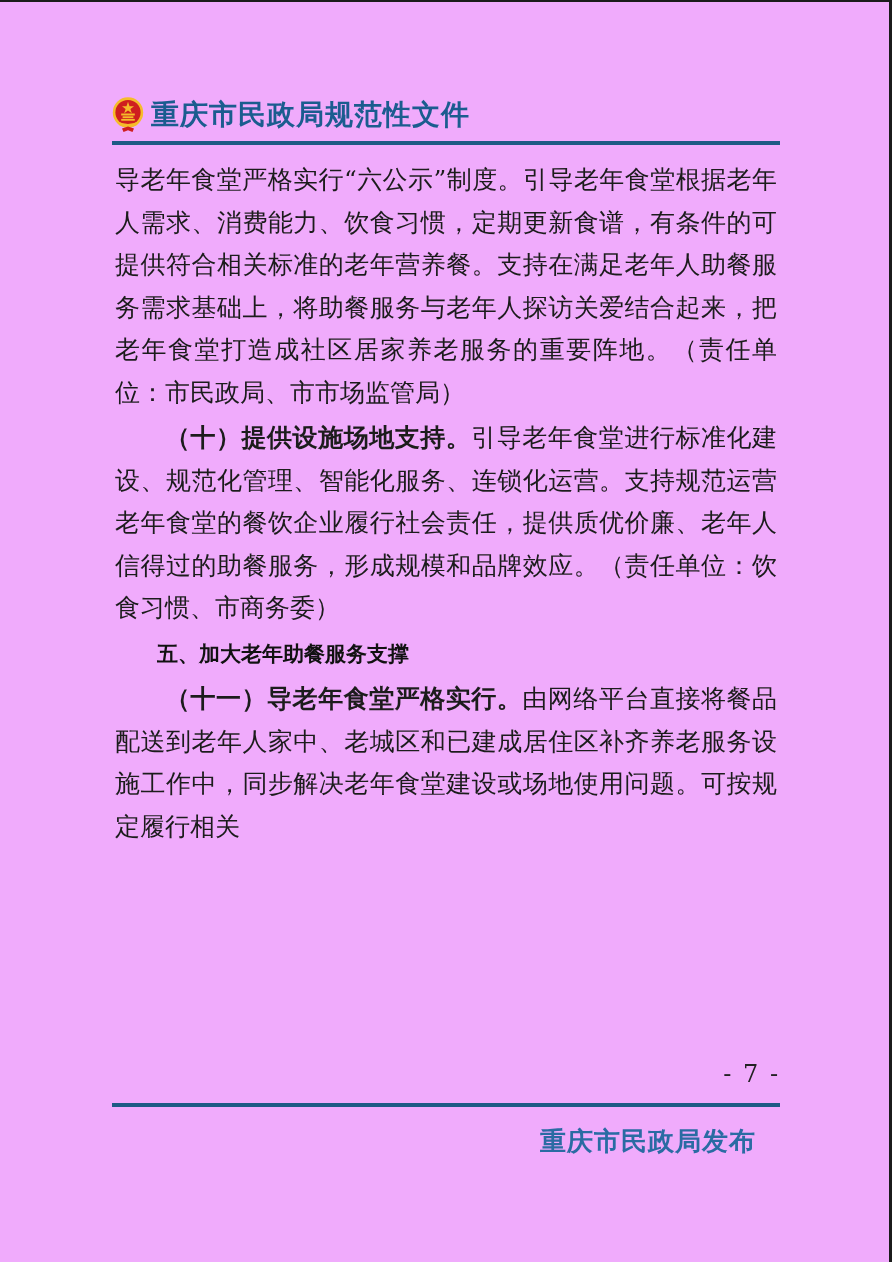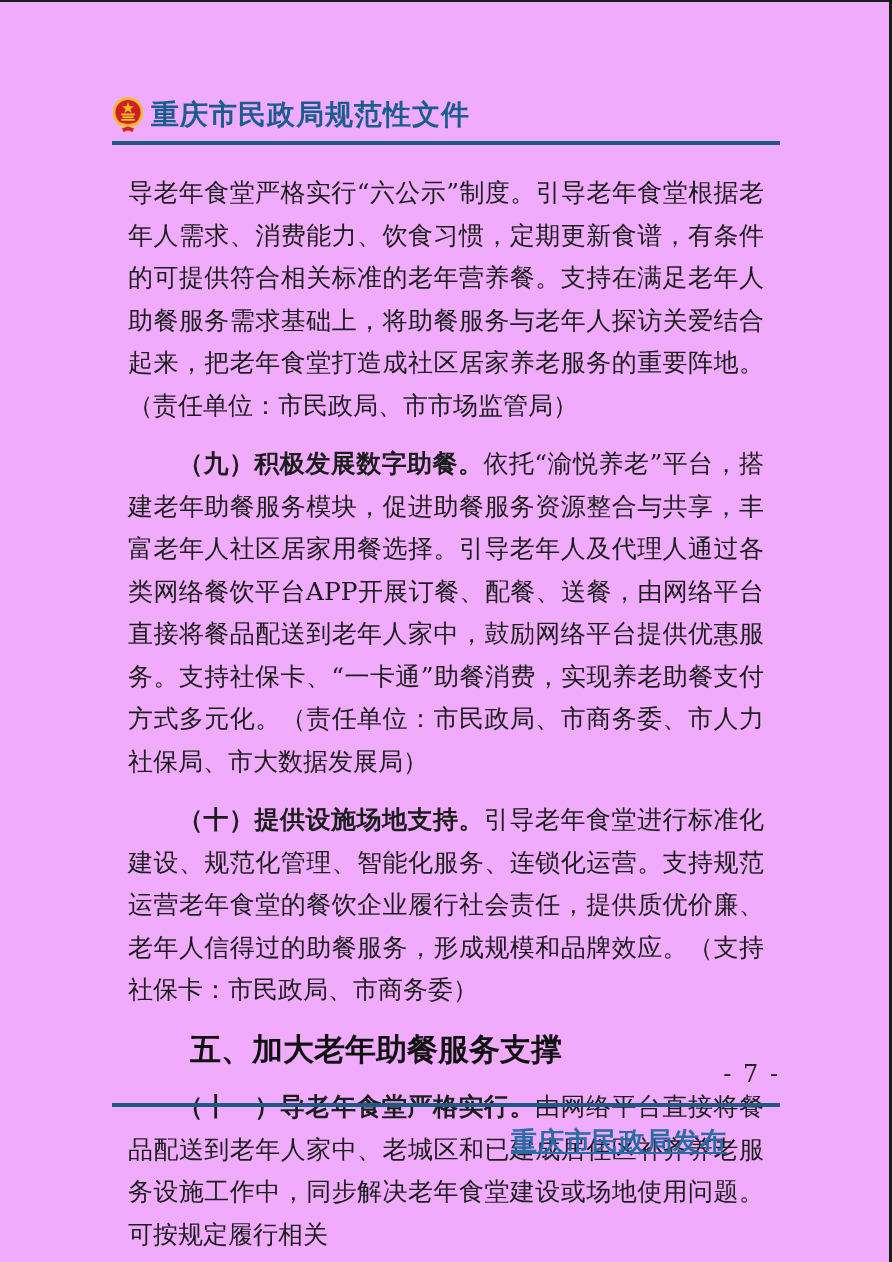--- a/index.html
+++ b/index.html
@@ -29,44 +29,43 @@
   .header-rule{
     position:absolute;left:112px;width:668px;top:141px;height:4px;
     background:#1e5a85;
   }
 
   .doc-body{
     position:absolute;left:112px;top:156px;width:668px;
     font-size:25px;line-height:42.5px;color:#1c1c1c;
     text-align:justify;
   }
-  .doc-body p{margin:16px;}
+  .doc-body p{margin:3px;}
   .para-indent{text-indent:2em;}
   .lead{font-weight:bold;}
   .section-heading{
     font-family:"DejaVu Sans","Liberation Sans",sans-serif;
-    font-weight:bold;font-size:31px;text-indent:2em;margin:0;
+    font-weight:bold;font-size:21px;text-indent:2em;margin:0;
     color:#111;
   }
 
   .page-number{
     position:absolute;right:112px;top:1060px;
     font-size:24px;color:#222;letter-spacing:2px;
     line-height:1.2;
   }
   .footer-rule{
     position:absolute;left:112px;width:668px;top:1103px;height:4px;
     background:#1e5a85;
   }
   .publisher{
-    position:absolute;right:165px;top:1126px;
+    position:absolute;right:136px;top:1126px;
     font-family:"DejaVu Sans","Liberation Sans",sans-serif;
     font-weight:bold;font-size:26px;color:#2a6ba3;letter-spacing:1px;
     line-height:1.2;
-    text-decoration:underline;
   }
 </style>
 </head>
 <body>
 
 <div class="page">
   <div class="edge-top"></div>
   <div class="edge-right"></div>
 
   <div class="doc-header">
@@ -79,22 +78,21 @@
       <rect x="9.2" y="22.9" width="13.6" height="1.8" fill="#f5bc2a"></rect>
       <path d="M5 25 Q16 31 27 25 L25 29 Q16 34 7 29 Z" fill="#f5bc2a"></path>
       <path d="M10 32.5 L16 30.5 L22 32.5 L20.5 36 L16 34.2 L11.5 36 Z" fill="#cf1f1f"></path>
     </svg>
     <div class="doc-header-title">重庆市民政局规范性文件</div>
   </div>
   <div class="header-rule"></div>
 
   <div class="doc-body">
     <p><span>导老年食堂严格实行“六公示”制度。引导老年食堂根据老年人需求、消费能力、饮食习惯，定期更新食谱，有条件的可提供符合相关标准的老年营养餐。支持在满足老年人助餐服务需求基础上，将助餐服务与老年人探访关爱结合起来，把老年食堂打造成社区居家养老服务的重要阵地。（责任单位：市民政局、市市场监管局）</span></p>
-    <p class="para-indent"><span class="lead">（九）积极发展数字助餐。</span><span>依托“渝悦养老”平台，搭建老年助餐服务模块，促进助餐服务资源整合与共享，丰富老年人社区居家用餐选择。引导老年人及代理人通过各类网络餐饮平台APP开展订餐、配餐、送餐，由网络平台直接将餐品配送到老年人家中，鼓励网络平台提供优惠服务。支持社保卡、“一卡通”助餐消费，实现养老助餐支付方式多元化。（责任单位：市民政局、市商务委、市人力社保局、市大数据发展局）</span></p>
-    <p class="para-indent"><span class="lead">（十）提供设施场地支持。</span><span>引导老年食堂进行标准化建设、规范化管理、智能化服务、连锁化运营。支持规范运营老年食堂的餐饮企业履行社会责任，提供质优价廉、老年人信得过的助餐服务，形成规模和品牌效应。（支持社保卡：市民政局、市商务委）</span></p>
+    <p class="para-indent"><span class="lead">（十）提供设施场地支持。</span><span>引导老年食堂进行标准化建设、规范化管理、智能化服务、连锁化运营。支持规范运营老年食堂的餐饮企业履行社会责任，提供质优价廉、老年人信得过的助餐服务，形成规模和品牌效应。（责任单位：饮食习惯、市商务委）</span></p>
     <p class="section-heading">五、加大老年助餐服务支撑</p>
     <p class="para-indent"><span class="lead">（十一）导老年食堂严格实行。</span><span>由网络平台直接将餐品配送到老年人家中、老城区和已建成居住区补齐养老服务设施工作中，同步解决老年食堂建设或场地使用问题。可按规定履行相关</span></p>
   </div>
 
   <div class="page-number">- 7 -</div>
   <div class="footer-rule"></div>
   <div class="publisher">重庆市民政局发布</div>
 </div>
 
 </body></html>

